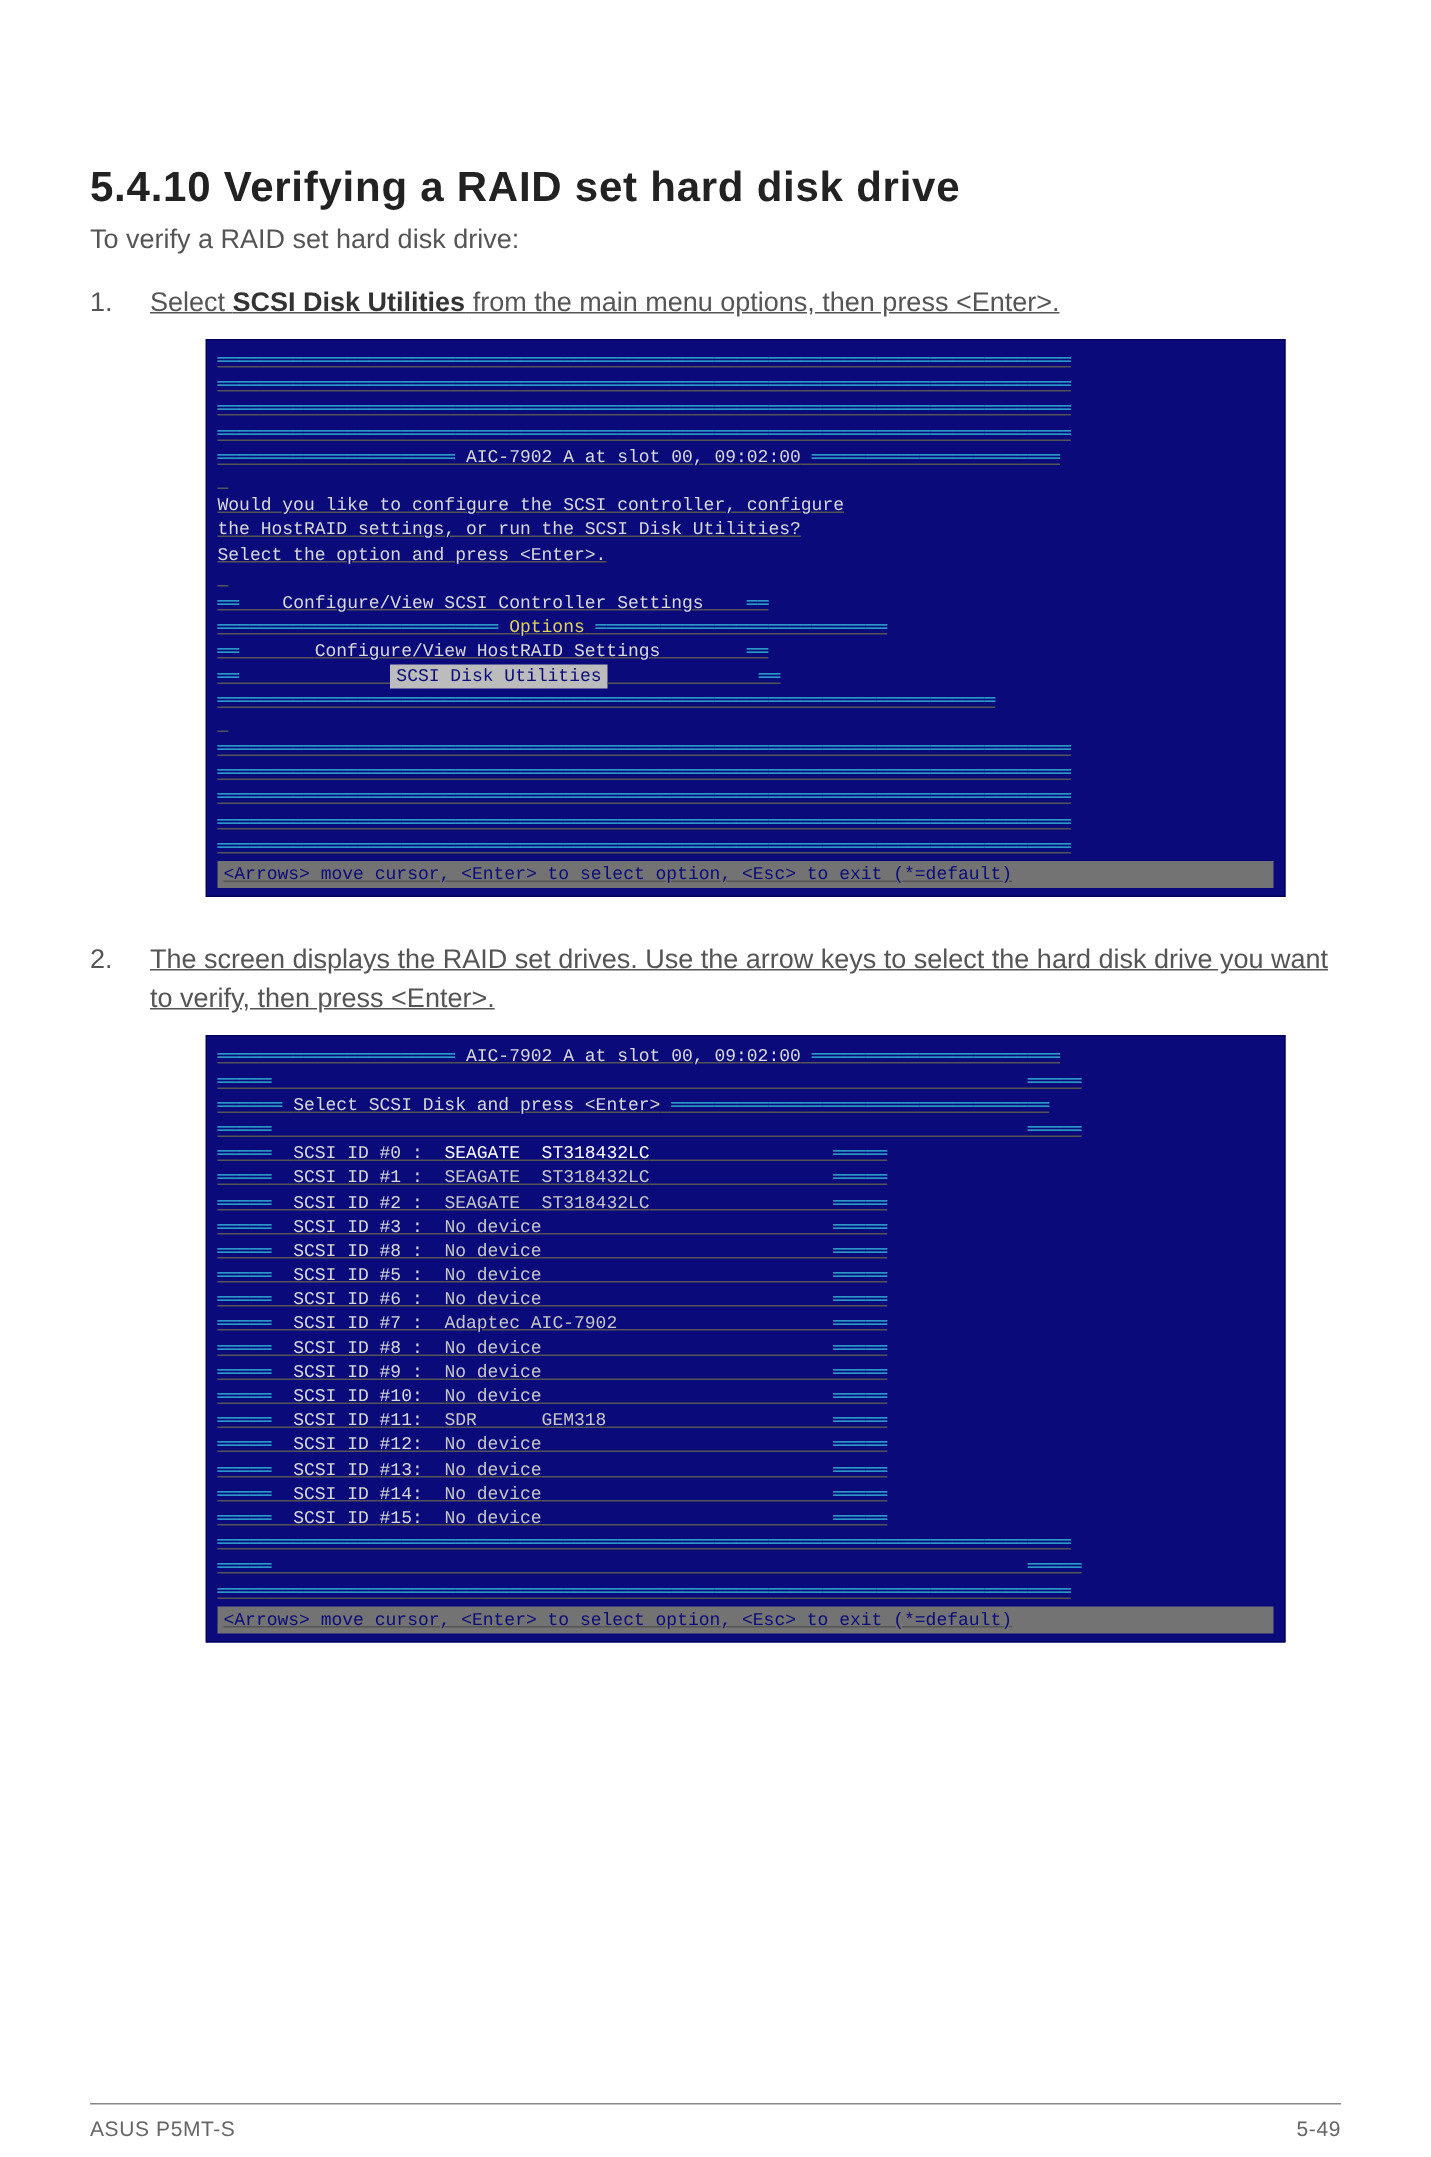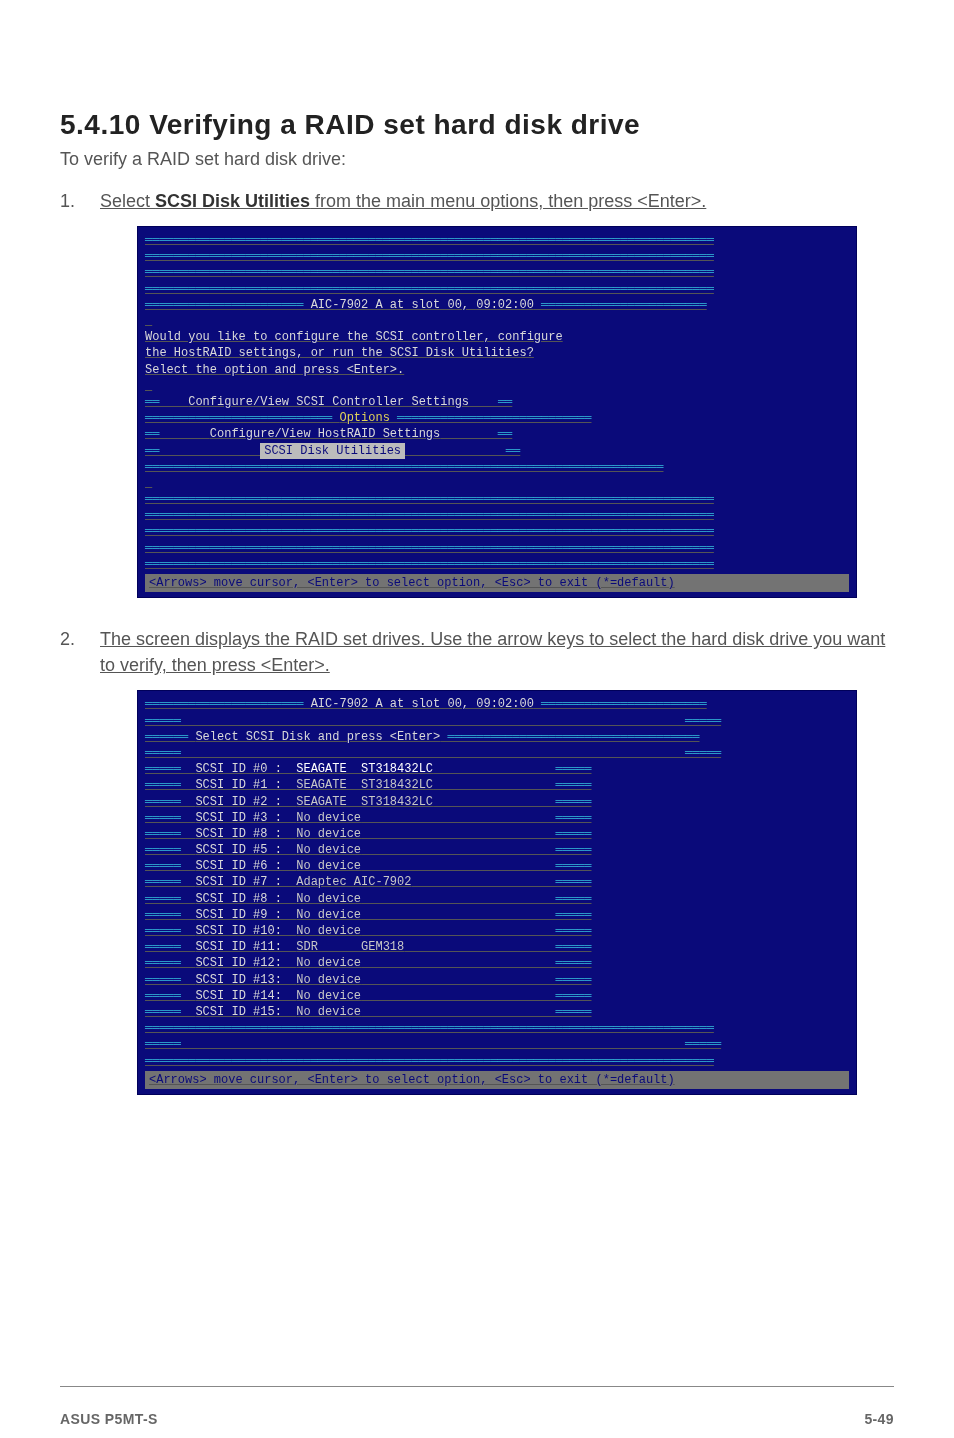--- a/index.html
+++ b/index.html
@@ -97,26 +97,26 @@
     color: #ffffff;
   }
 
   
   .page-footer {
     position: absolute;
     bottom: 40px;
     left: 60px;
     right: 60px;
     border-top: 1px solid #888;
-    padding-top: 24px;
+    padding-top: 8px;
     font-size: 14px;
     color: #666;
     display: flex;
     justify-content: space-between;
-    font-weight: bold;
+    font-weight: normal;
     letter-spacing: 0.4px;
   }
 </style>
 </head>
 <body>
 
 <div class="page">
 
   <h2>5.4.10 Verifying a RAID set hard disk drive</h2>
   <p class="intro">To verify a RAID set hard disk drive:</p>

